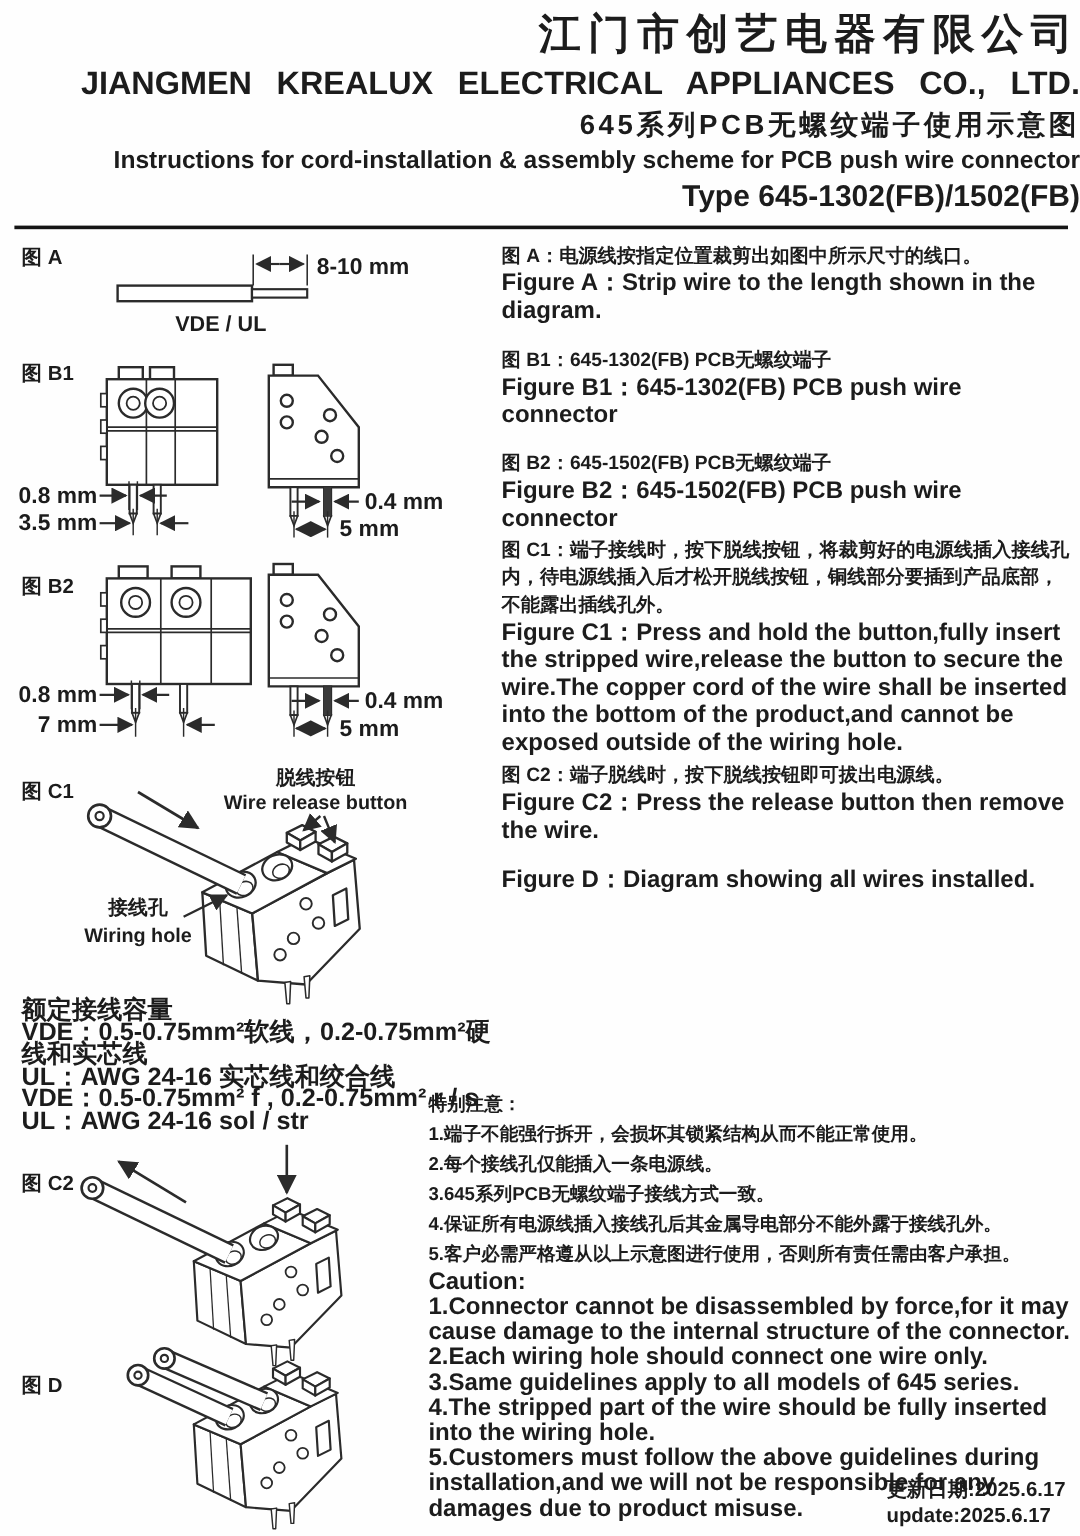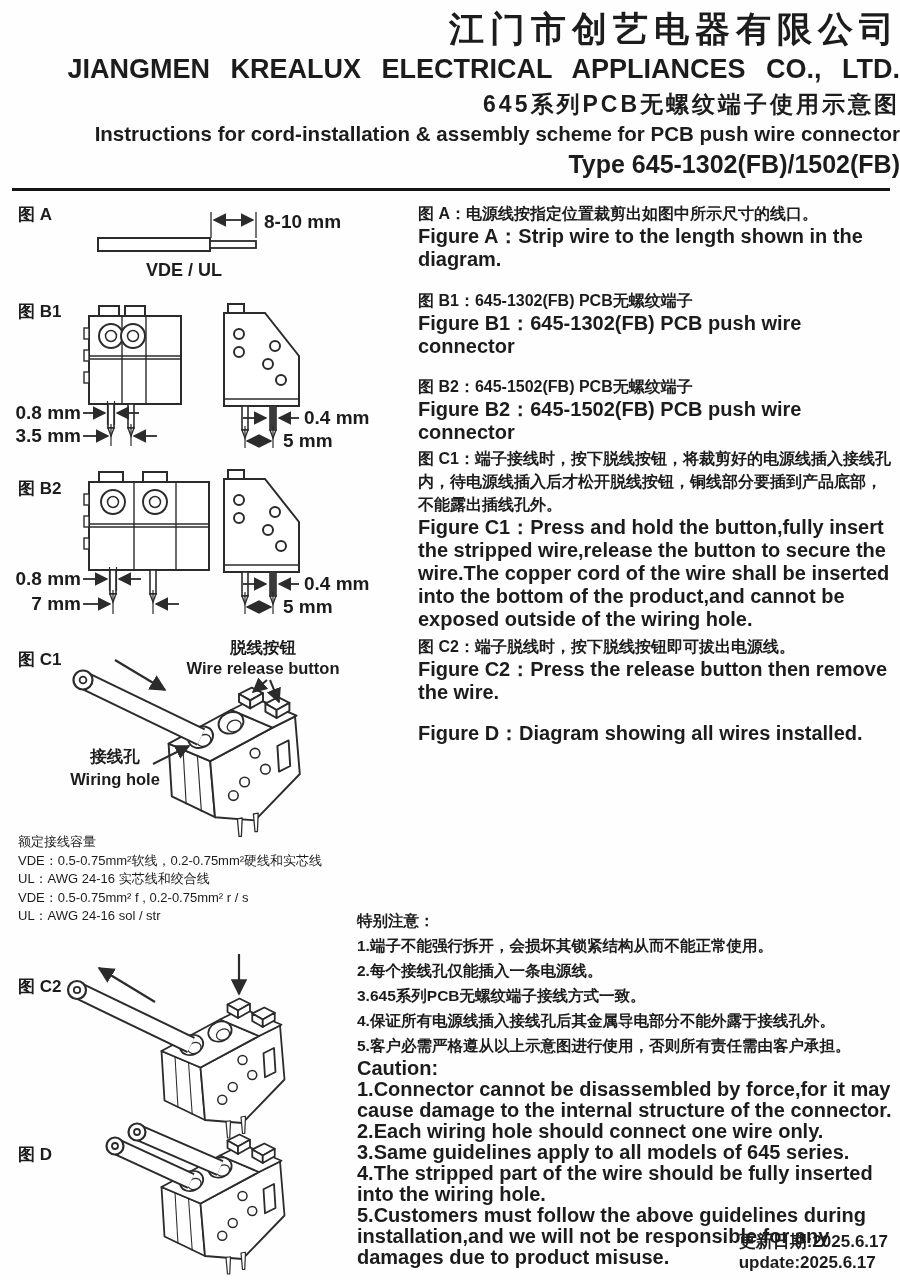--- a/index.html
+++ b/index.html
@@ -17,21 +17,21 @@
   .hd-en2{font-size:20.5px;font-weight:bold;line-height:26px;margin-top:2px;}
   .hd-type{font-size:25px;font-weight:bold;line-height:30px;margin-top:2px;}
   .rule{position:absolute;top:188px;left:12px;width:878px;border-top:3px solid #151515;}
   
   .figlabel{font-size:17px;font-weight:bold;}
   
   .desc{width:474px;font-weight:bold;}
   .desc .zh{font-size:16px;line-height:23px;}
   .desc .en{font-size:20px;line-height:23px;}
   
-  .capacity{font-size:13px;font-weight:normal;line-height:18.6px;width:400px;}
+  .capacity{font-size:21px;font-weight:bold;line-height:18.6px;width:400px;}
   
   .notice{width:538px;font-weight:bold;}
   .notice .zh{font-size:15.5px;line-height:25px;}
   .notice .en{font-size:20px;line-height:21px;}
   .footer{font-size:17px;font-weight:bold;line-height:21px;}
   svg{display:block;}
   svg text{font-family:"Liberation Sans","DejaVu Sans",sans-serif;fill:#1c1c1c;}
   .dimtext{font-size:19px;font-weight:bold;}
   .calltext{font-size:16.5px;font-weight:bold;}
   .stdtext{font-size:18px;font-weight:bold;}

